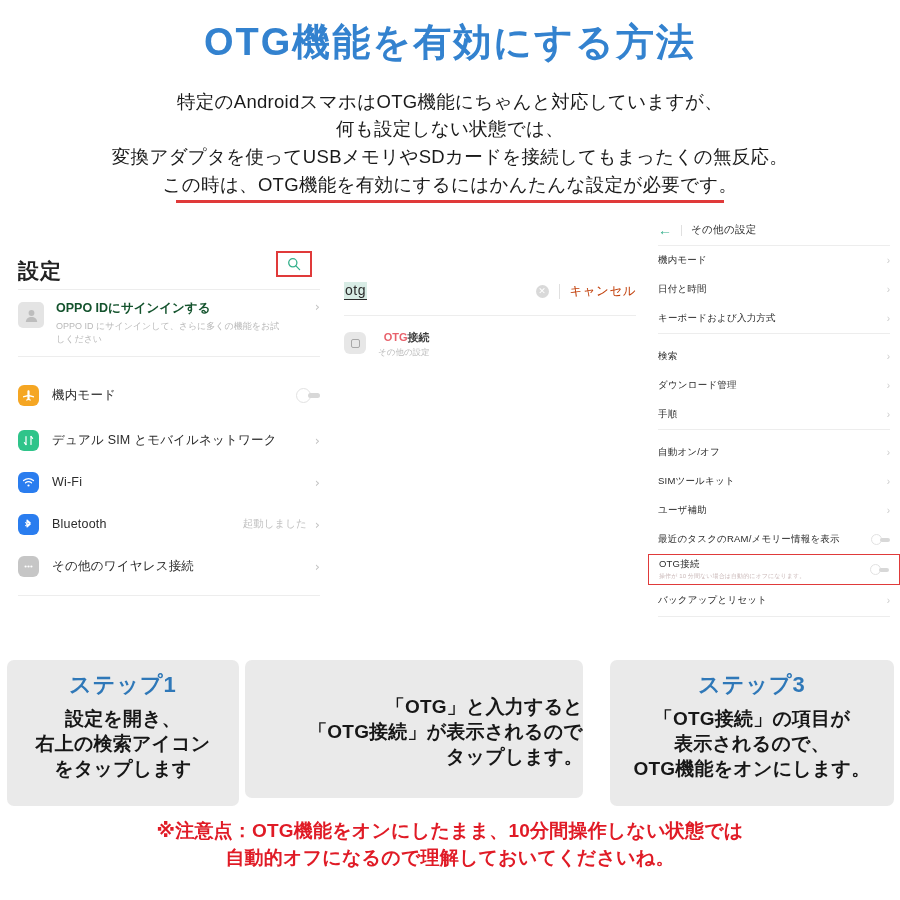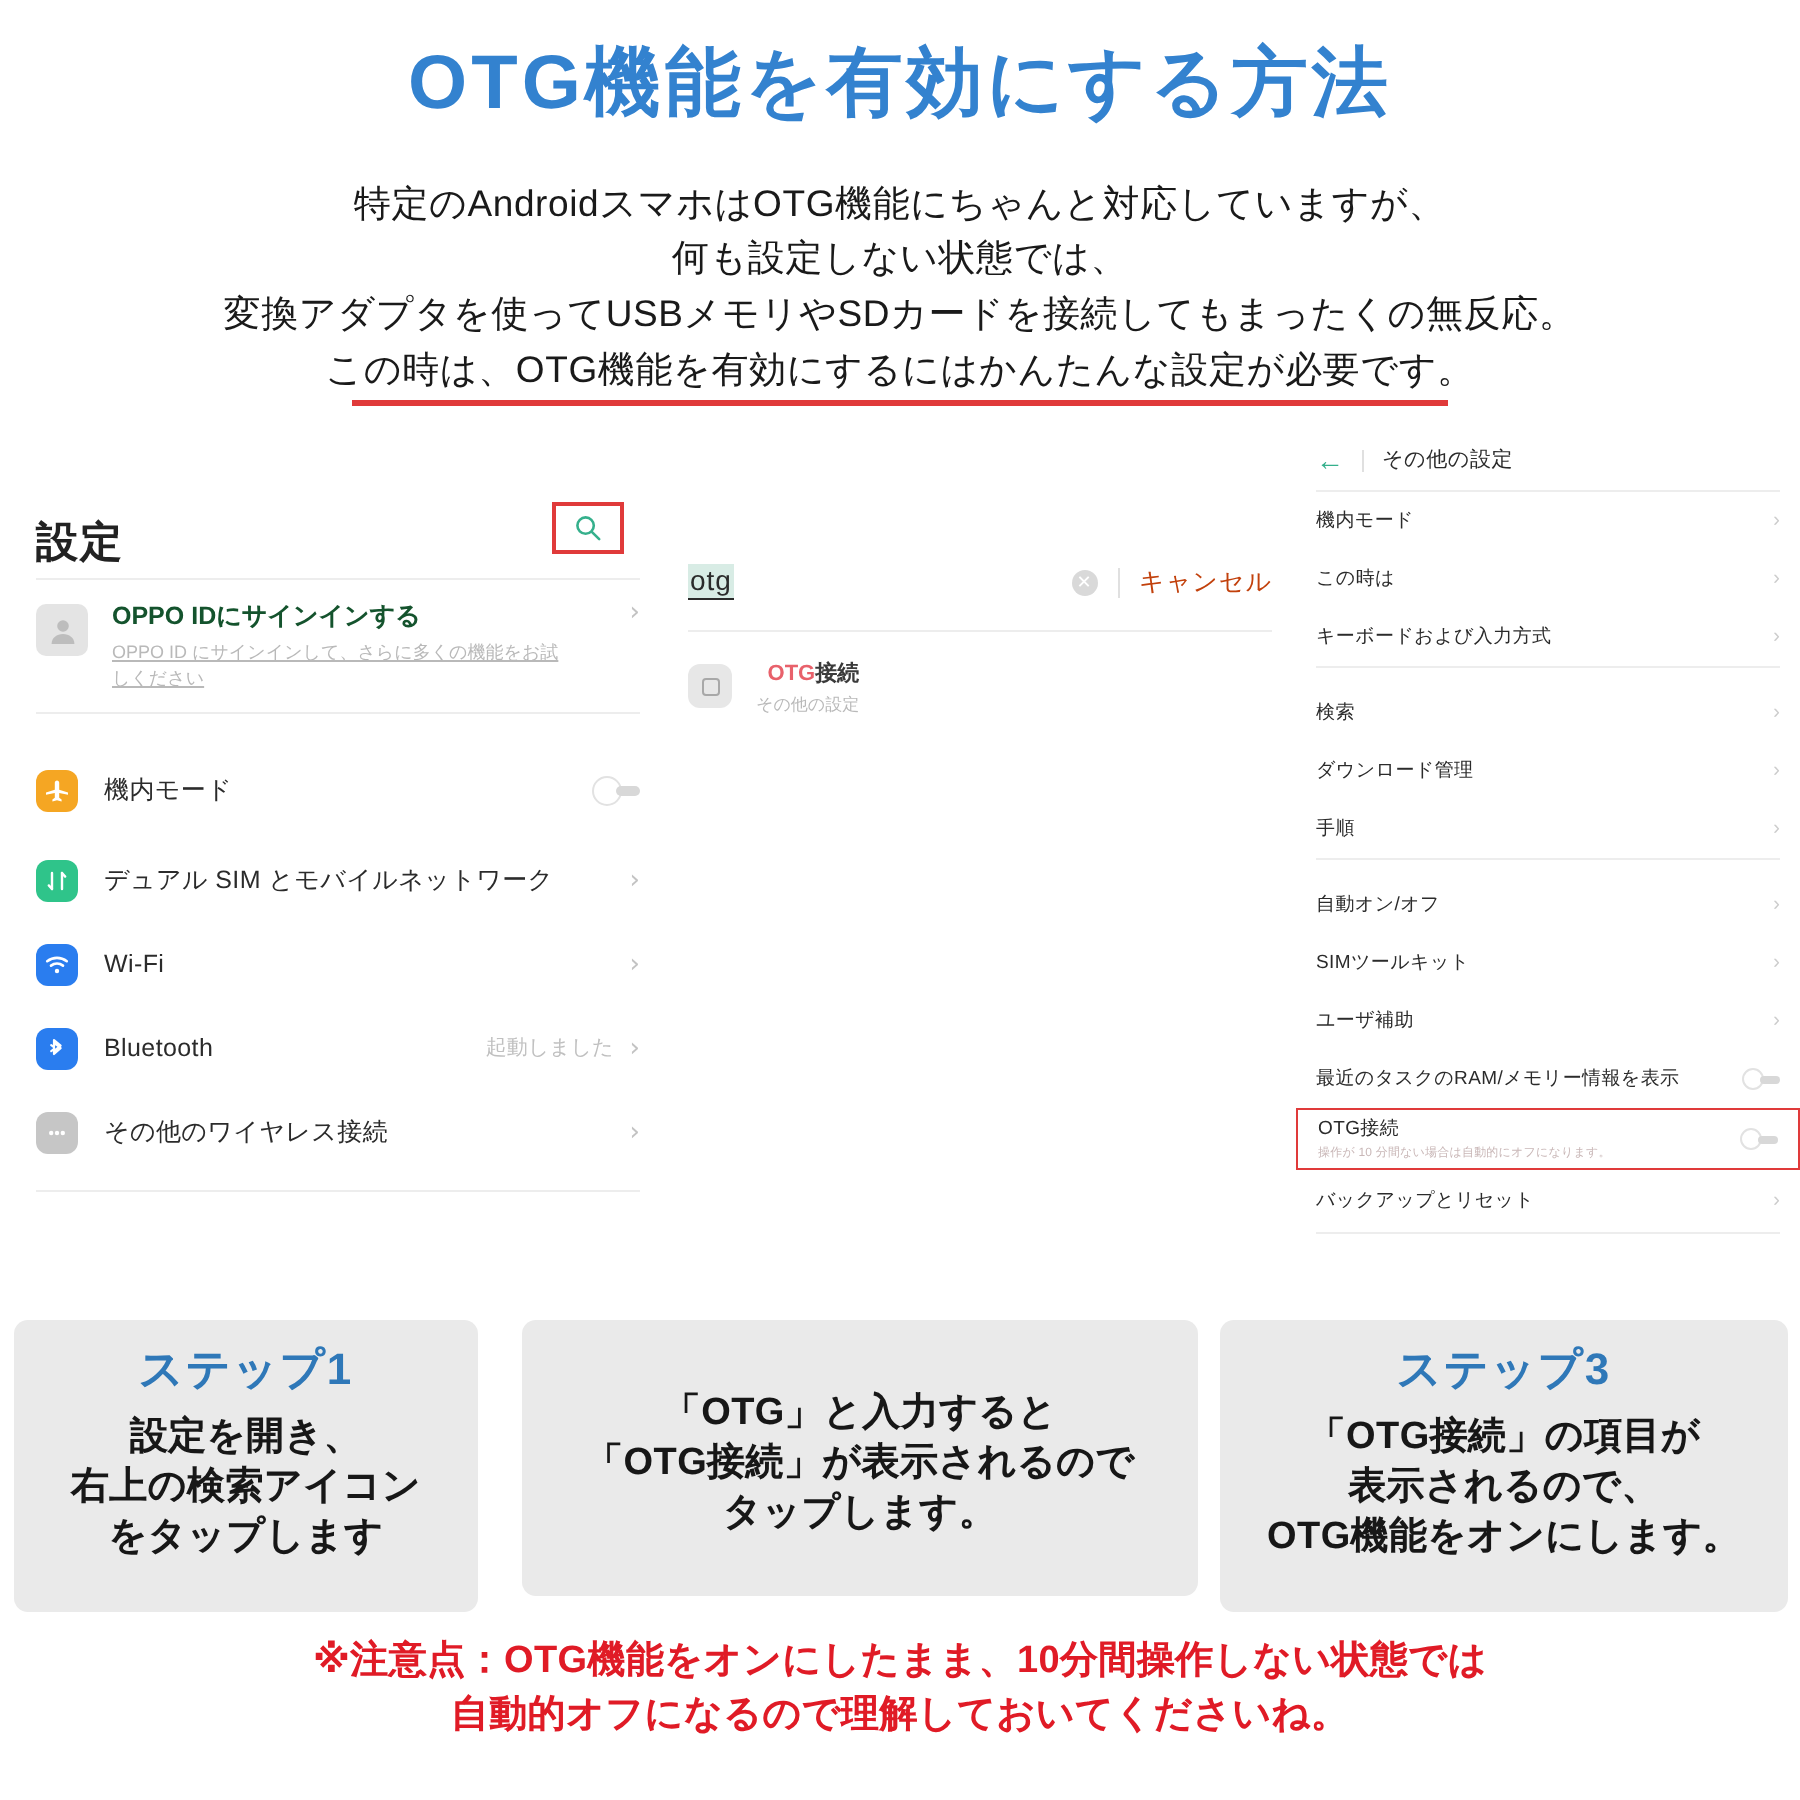--- a/index.html
+++ b/index.html
@@ -83,21 +83,21 @@
   .row-label{font-size:12.5px;color:#2b2b2b;letter-spacing:.2px;}
   .row-status{font-size:10.5px;color:#c0c0c0;margin-left:auto;margin-right:8px;}
 
   .acct-row{align-items:flex-start;padding-top:10px;padding-bottom:10px;min-height:58px;}
   .avatar{
     width:26px;height:26px;border-radius:5px;background:#e4e4e4;
     display:flex;align-items:center;justify-content:center;flex:none;margin-top:2px;
   }
   .acct-text{margin-left:12px;max-width:232px;}
   .acct-title{font-size:12.5px;font-weight:bold;color:#14532d;}
-  .acct-sub{font-size:9px;color:#b9b9b9;line-height:1.45;margin-top:3px;text-decoration:underline;}
+  .acct-sub{font-size:9px;color:#b9b9b9;line-height:1.45;margin-top:3px;}
 
   .ico{
     width:21px;height:21px;border-radius:6px;flex:none;
     display:flex;align-items:center;justify-content:center;margin-right:13px;
   }
   .ico svg{display:block;}
 
   .toggle{margin-left:auto;display:flex;align-items:center;}
   .toggle .knob{
     width:15px;height:15px;border-radius:50%;
@@ -152,21 +152,21 @@
   
   .steps{position:absolute;top:660px;left:0;width:900px;height:150px;}
   .step{
     position:absolute;top:0;
     background:#eaeaea;border-radius:7px;
     box-sizing:border-box;
     text-align:center;
     padding-top:10px;
   }
   .step1{left:7px;width:232px;height:146px;}
-  .step2{left:261px;width:338px;height:138px;}
+  .step2{left:245px;width:338px;height:138px;text-align:right;}
   .step3{left:610px;width:284px;height:146px;}
   .step-label{
     color:#2f78b8;font-size:22px;font-weight:bold;
     letter-spacing:1px;margin-bottom:6px;
   }
   .step-body{
     font-size:19px;font-weight:bold;color:#171717;
     line-height:1.32;letter-spacing:0.2px;
   }
   .step2 .step-body{padding-top:24px;}
@@ -320,21 +320,21 @@
       <span class="rp-sep"></span>
       <span class="rp-title">その他の設定</span>
     </div>
     <div class="rp-hr"></div>
 
     <div class="rrow">
       <span class="rlabel">機内モード</span>
       <span class="chev">›</span>
     </div>
     <div class="rrow">
-      <span class="rlabel">この時は</span>
+      <span class="rlabel">日付と時間</span>
       <span class="chev">›</span>
     </div>
     <div class="rrow">
       <span class="rlabel">キーボードおよび入力方式</span>
       <span class="chev">›</span>
     </div>
 
     <div class="rp-hr"></div>
     <div style="height:8px"></div>
 

